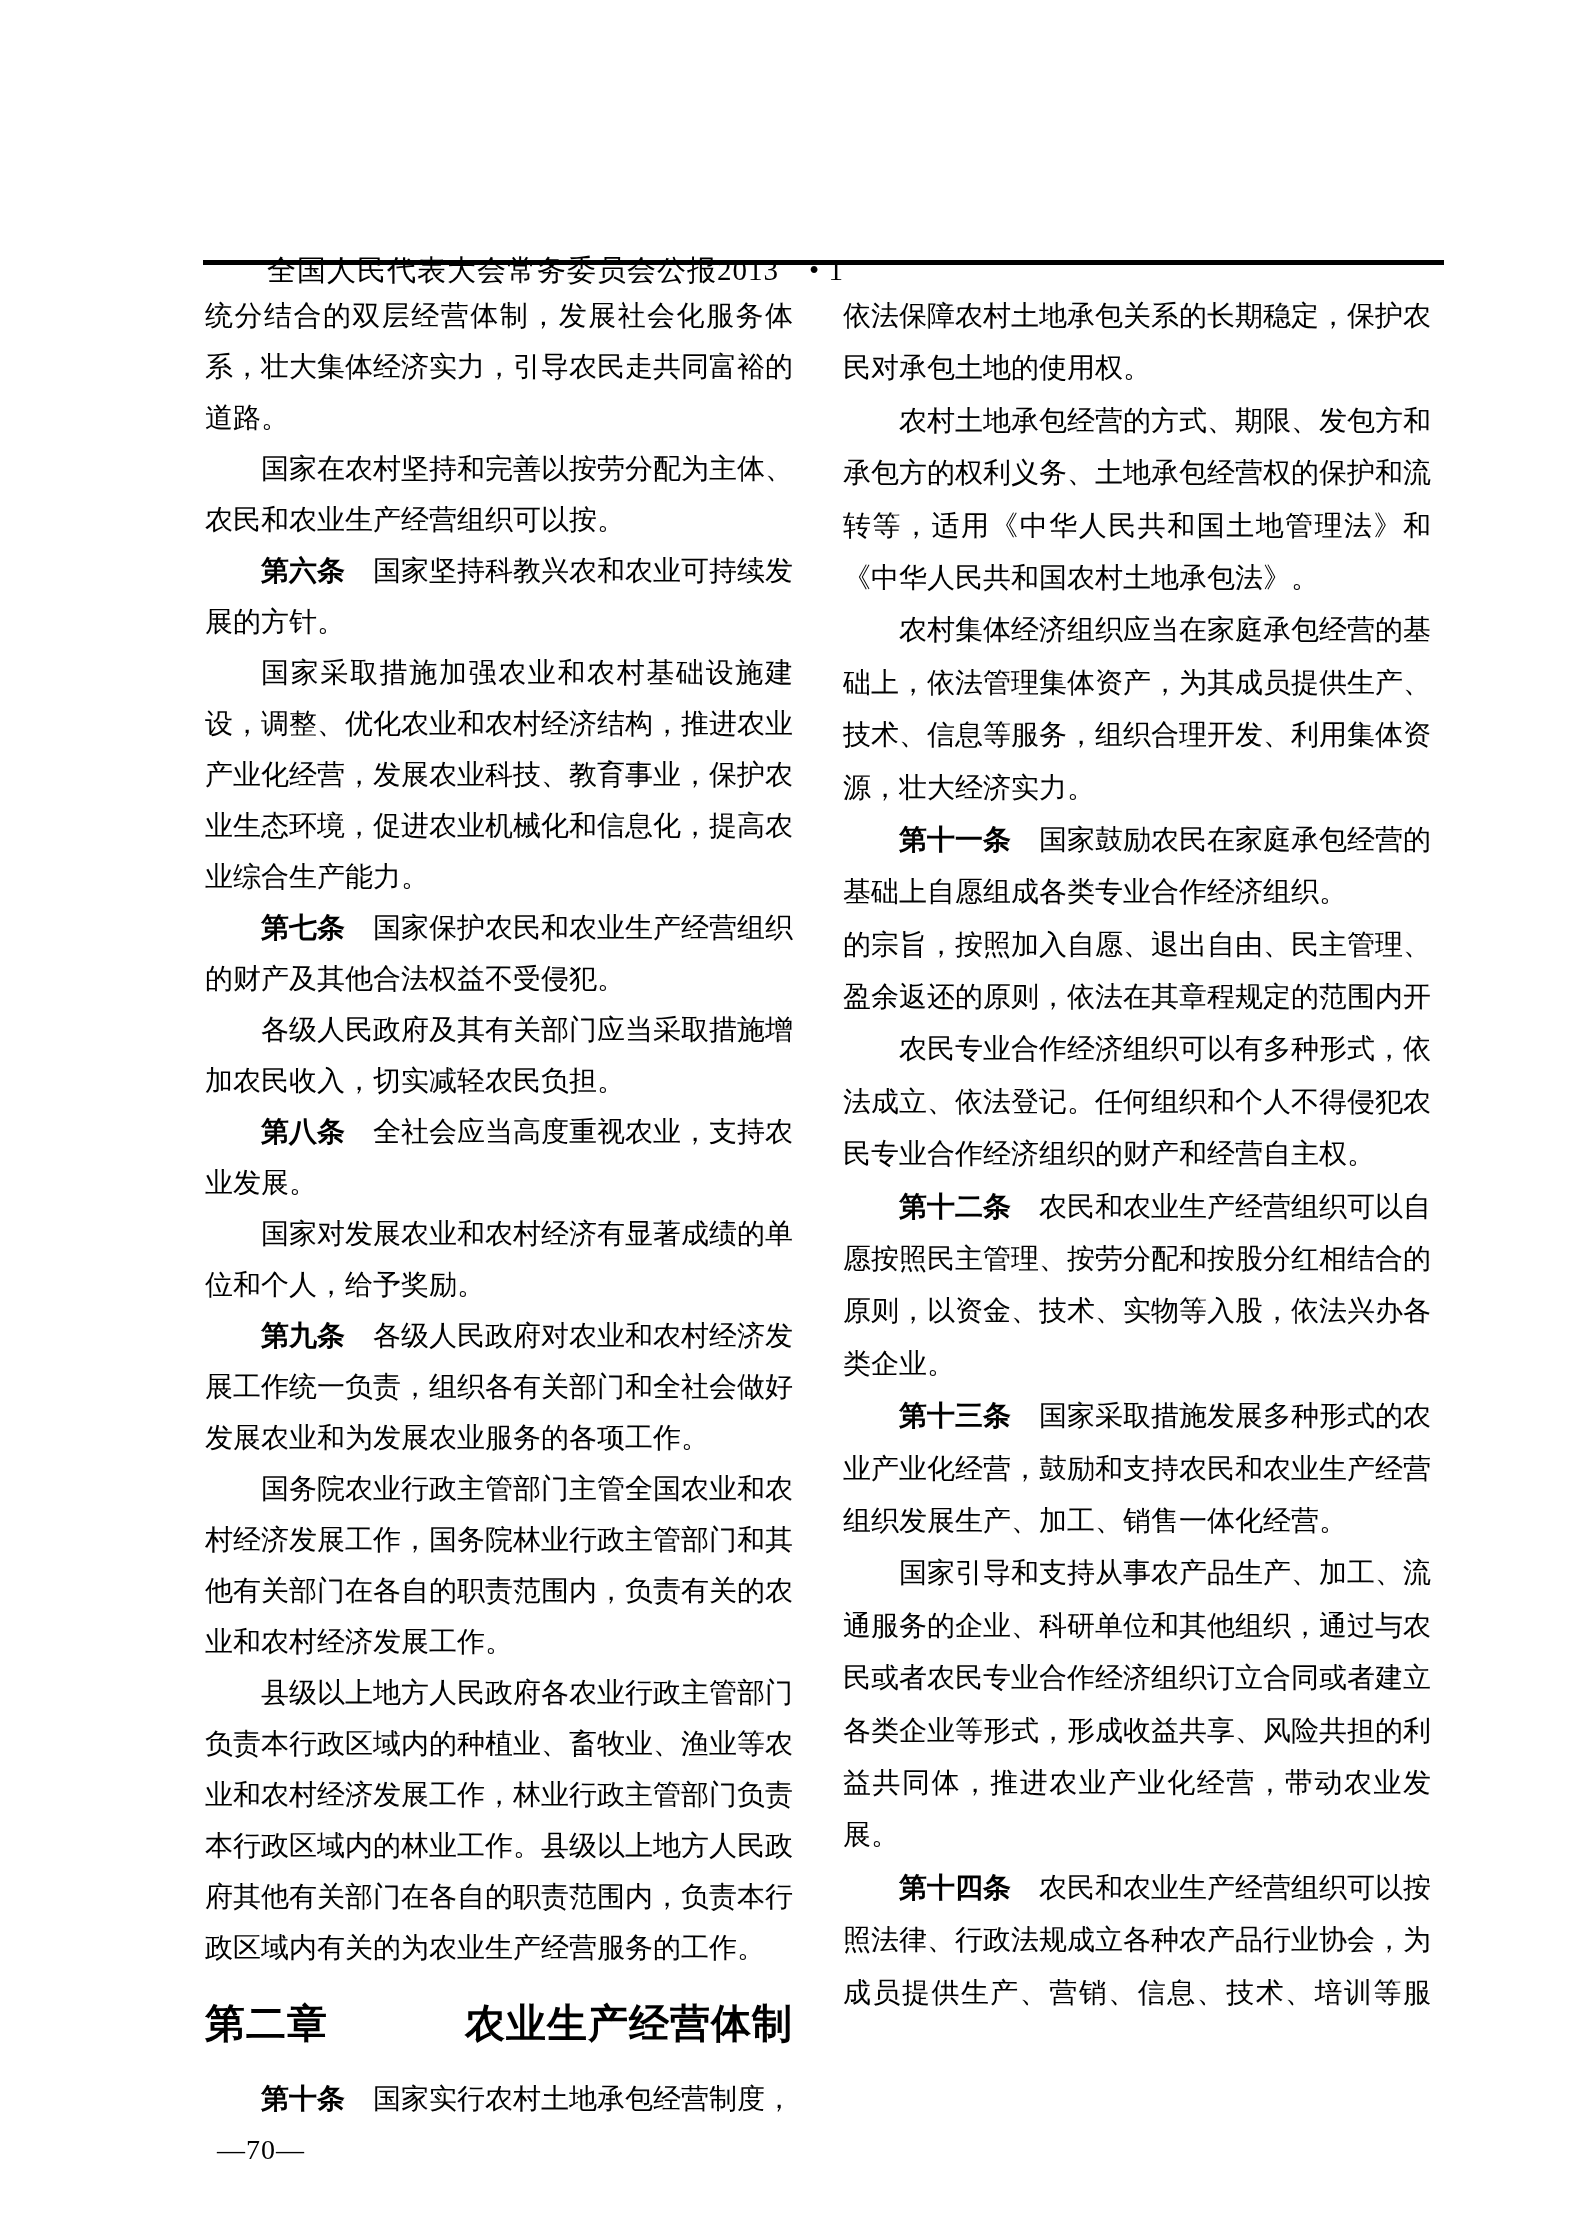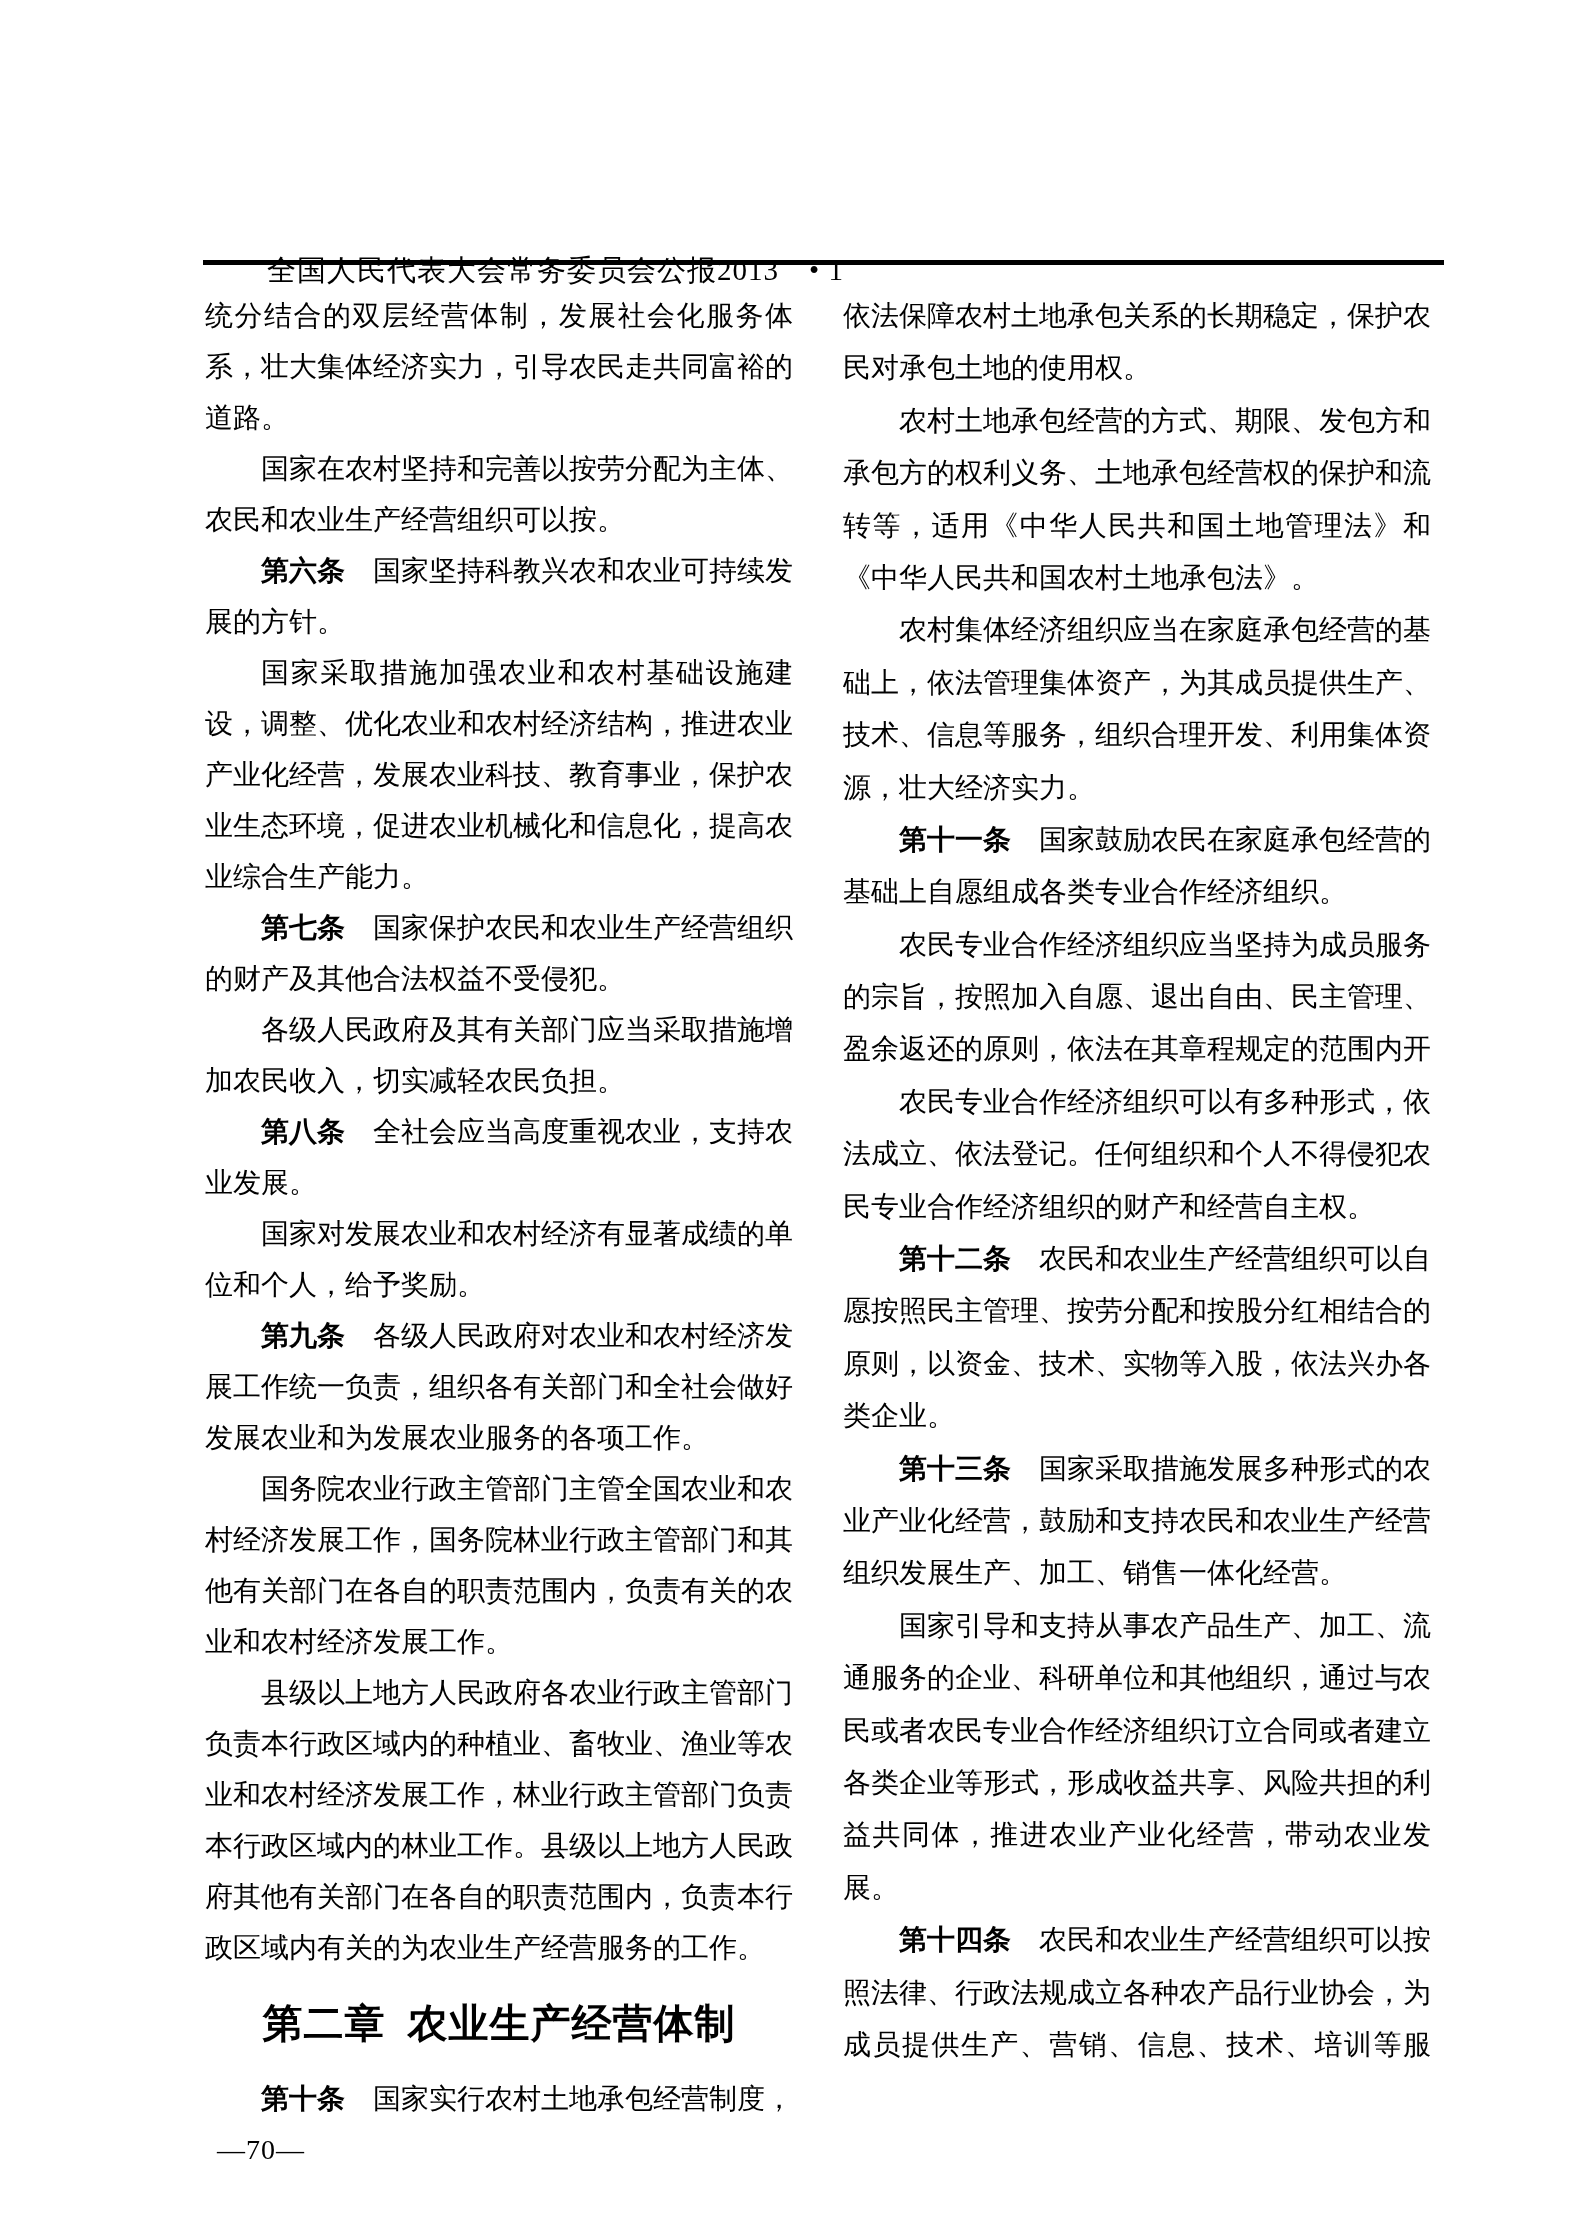--- a/index.html
+++ b/index.html
@@ -40,21 +40,21 @@
     white-space:normal;
   }
   .line.ind{padding-left:56px;}
   .art-label{
     font-family:"Liberation Sans","DejaVu Sans",sans-serif;
     font-weight:700;
   }
   .gap{display:inline-block;width:28px;height:1px;}
   .chapter-heading{
     height:100px;
-    display:flex;align-items:center;justify-content:center;
+    display:flex;align-items:center;justify-content:space-between;
     gap:22px;
     font-family:"Liberation Sans","DejaVu Sans",sans-serif;
     font-weight:700;
     font-size:40px;
     letter-spacing:1px;
   }
   .page-number{
     position:absolute;left:217px;top:2097px;
     font-size:28px;line-height:34px;
     letter-spacing:1px;
@@ -115,21 +115,20 @@
       <div class="line fill ind">农村土地承包经营的方式、期限、发包方和</div>
       <div class="line fill">承包方的权利义务、土地承包经营权的保护和流</div>
       <div class="line fill">转等，适用《中华人民共和国土地管理法》和</div>
       <div class="line">《中华人民共和国农村土地承包法》。</div>
       <div class="line fill ind">农村集体经济组织应当在家庭承包经营的基</div>
       <div class="line fill">础上，依法管理集体资产，为其成员提供生产、</div>
       <div class="line fill">技术、信息等服务，组织合理开发、利用集体资</div>
       <div class="line">源，壮大经济实力。</div>
       <div class="line fill ind"><span class="art-label">第十一条</span><span class="gap"></span>国家鼓励农民在家庭承包经营的</div>
       <div class="line">基础上自愿组成各类专业合作经济组织。</div>
-      <div class="line fill ind">农民专业合作经济组织应当坚持为成员服务</div>
       <div class="line fill">的宗旨，按照加入自愿、退出自由、民主管理、</div>
       <div class="line fill">盈余返还的原则，依法在其章程规定的范围内开</div>
       <div class="line fill ind">农民专业合作经济组织可以有多种形式，依</div>
       <div class="line fill">法成立、依法登记。任何组织和个人不得侵犯农</div>
       <div class="line">民专业合作经济组织的财产和经营自主权。</div>
       <div class="line fill ind"><span class="art-label">第十二条</span><span class="gap"></span>农民和农业生产经营组织可以自</div>
       <div class="line fill">愿按照民主管理、按劳分配和按股分红相结合的</div>
       <div class="line fill">原则，以资金、技术、实物等入股，依法兴办各</div>
       <div class="line">类企业。</div>
       <div class="line fill ind"><span class="art-label">第十三条</span><span class="gap"></span>国家采取措施发展多种形式的农</div>

